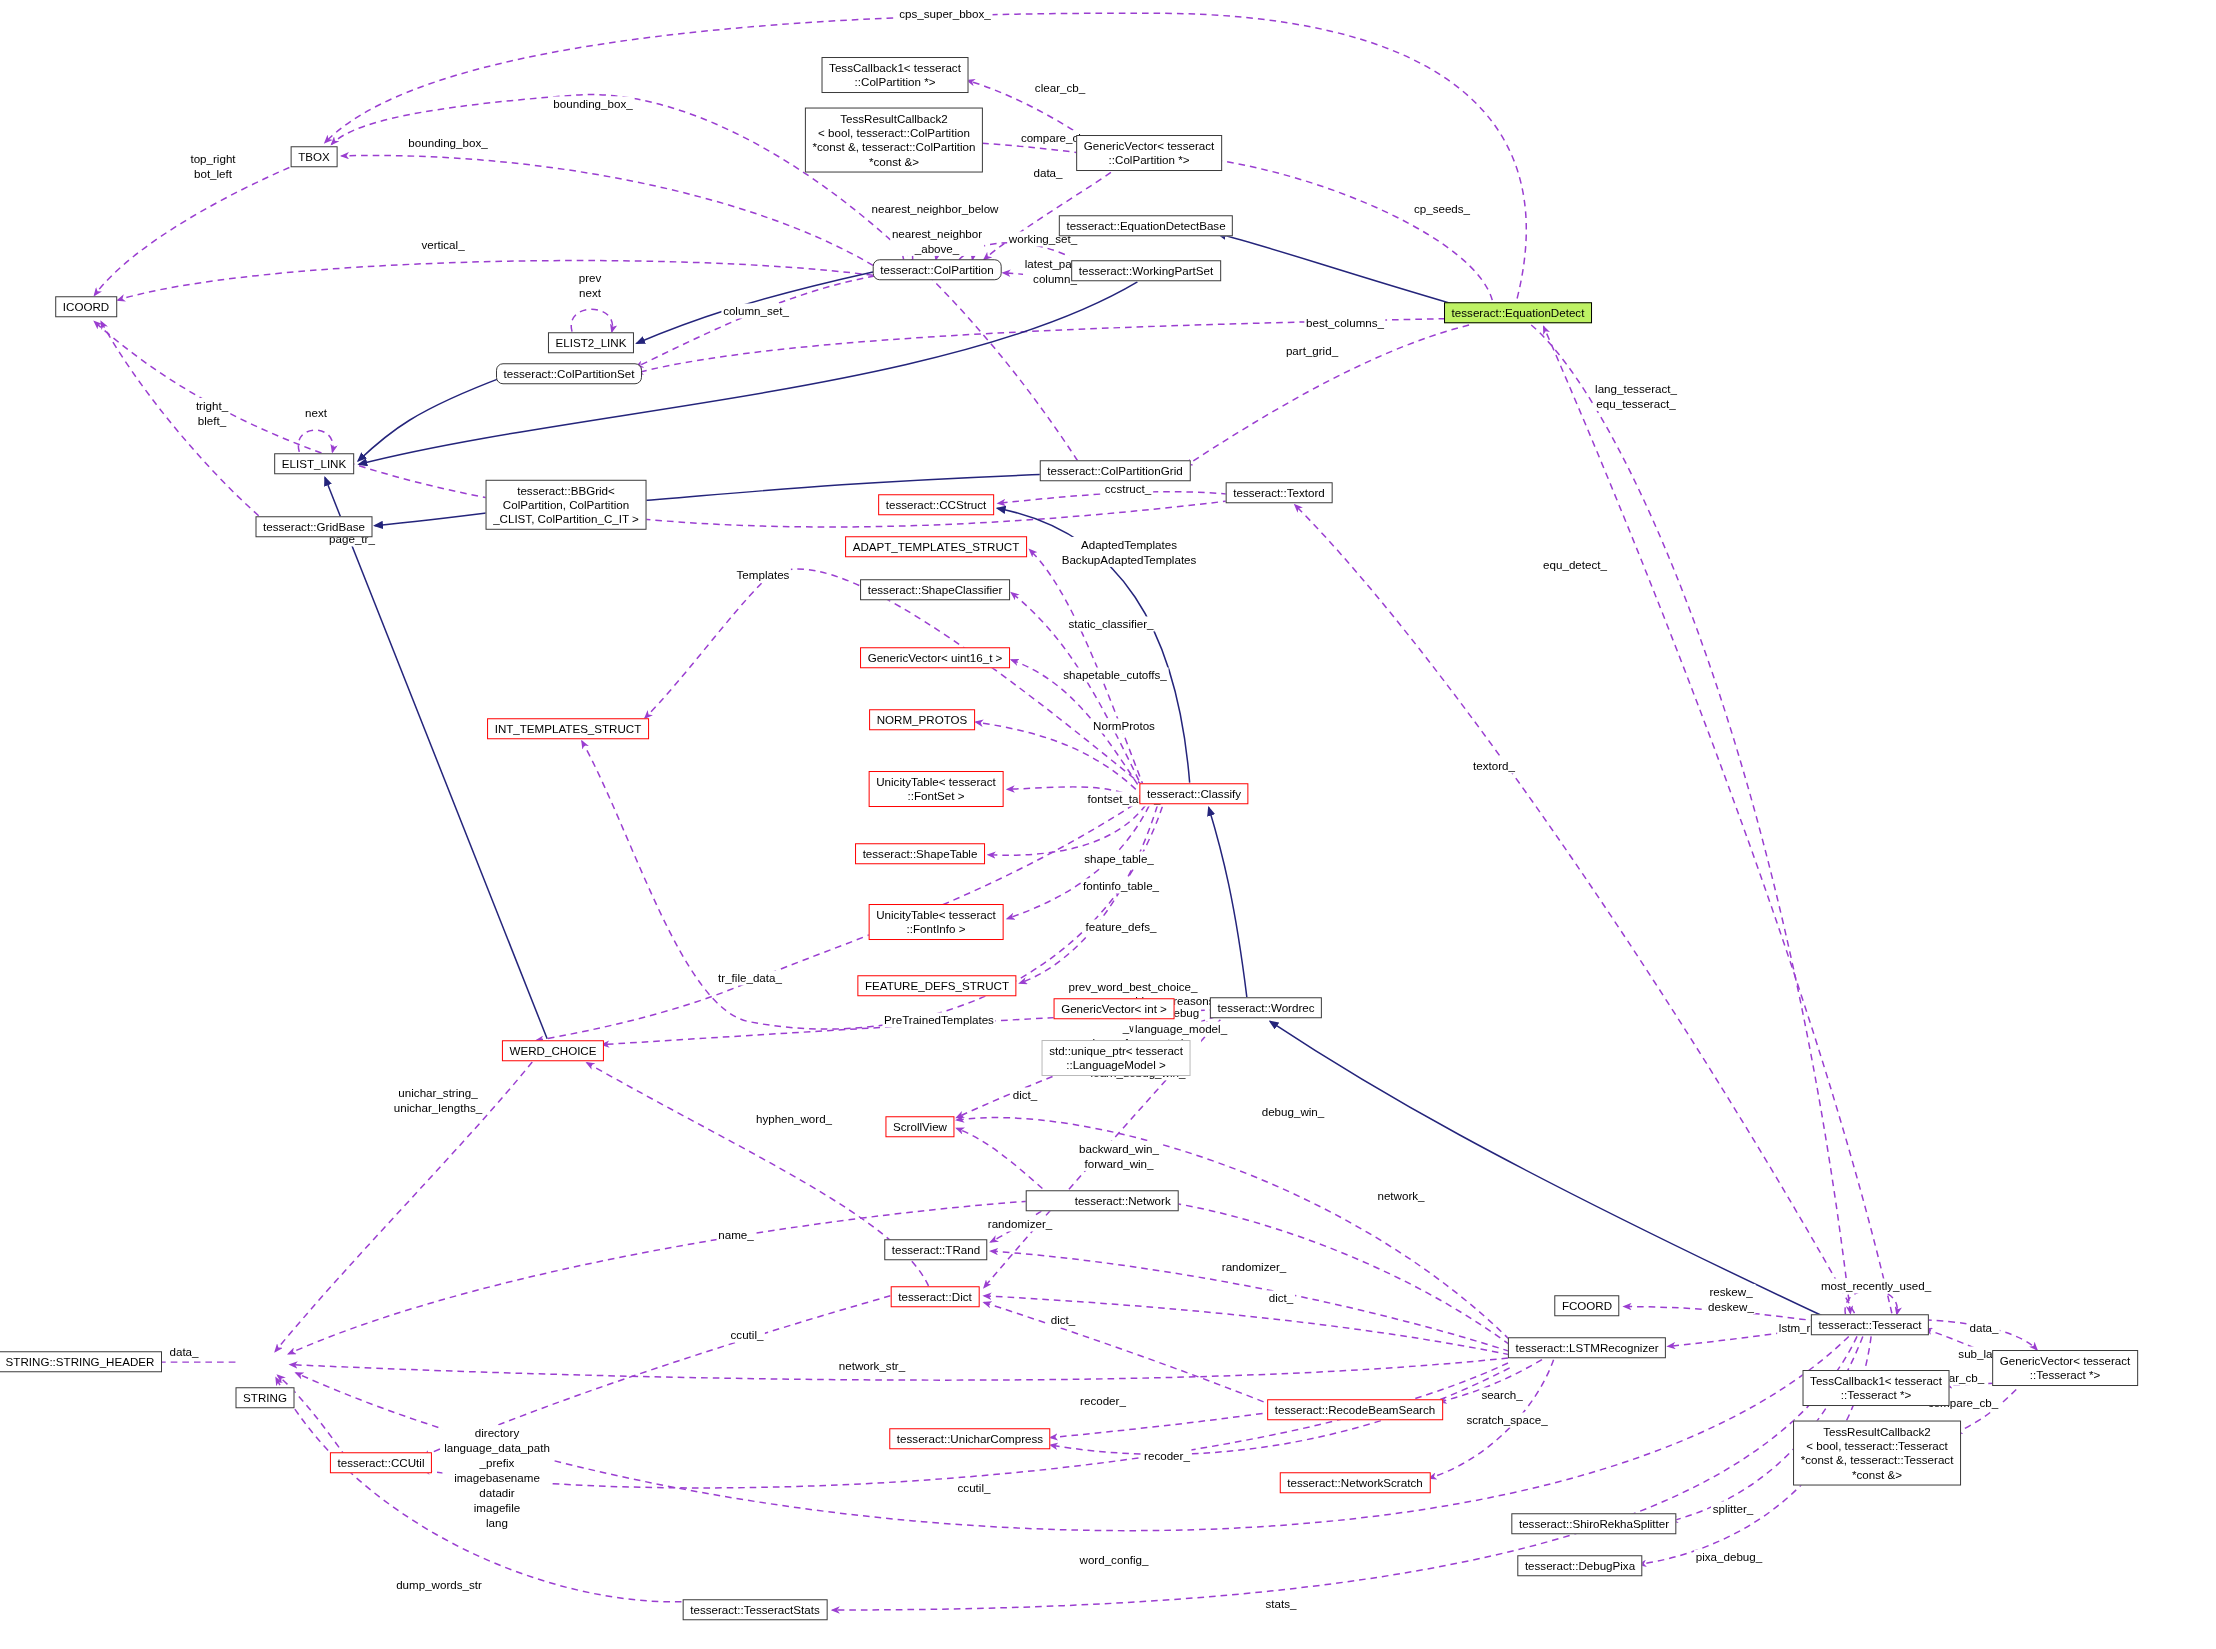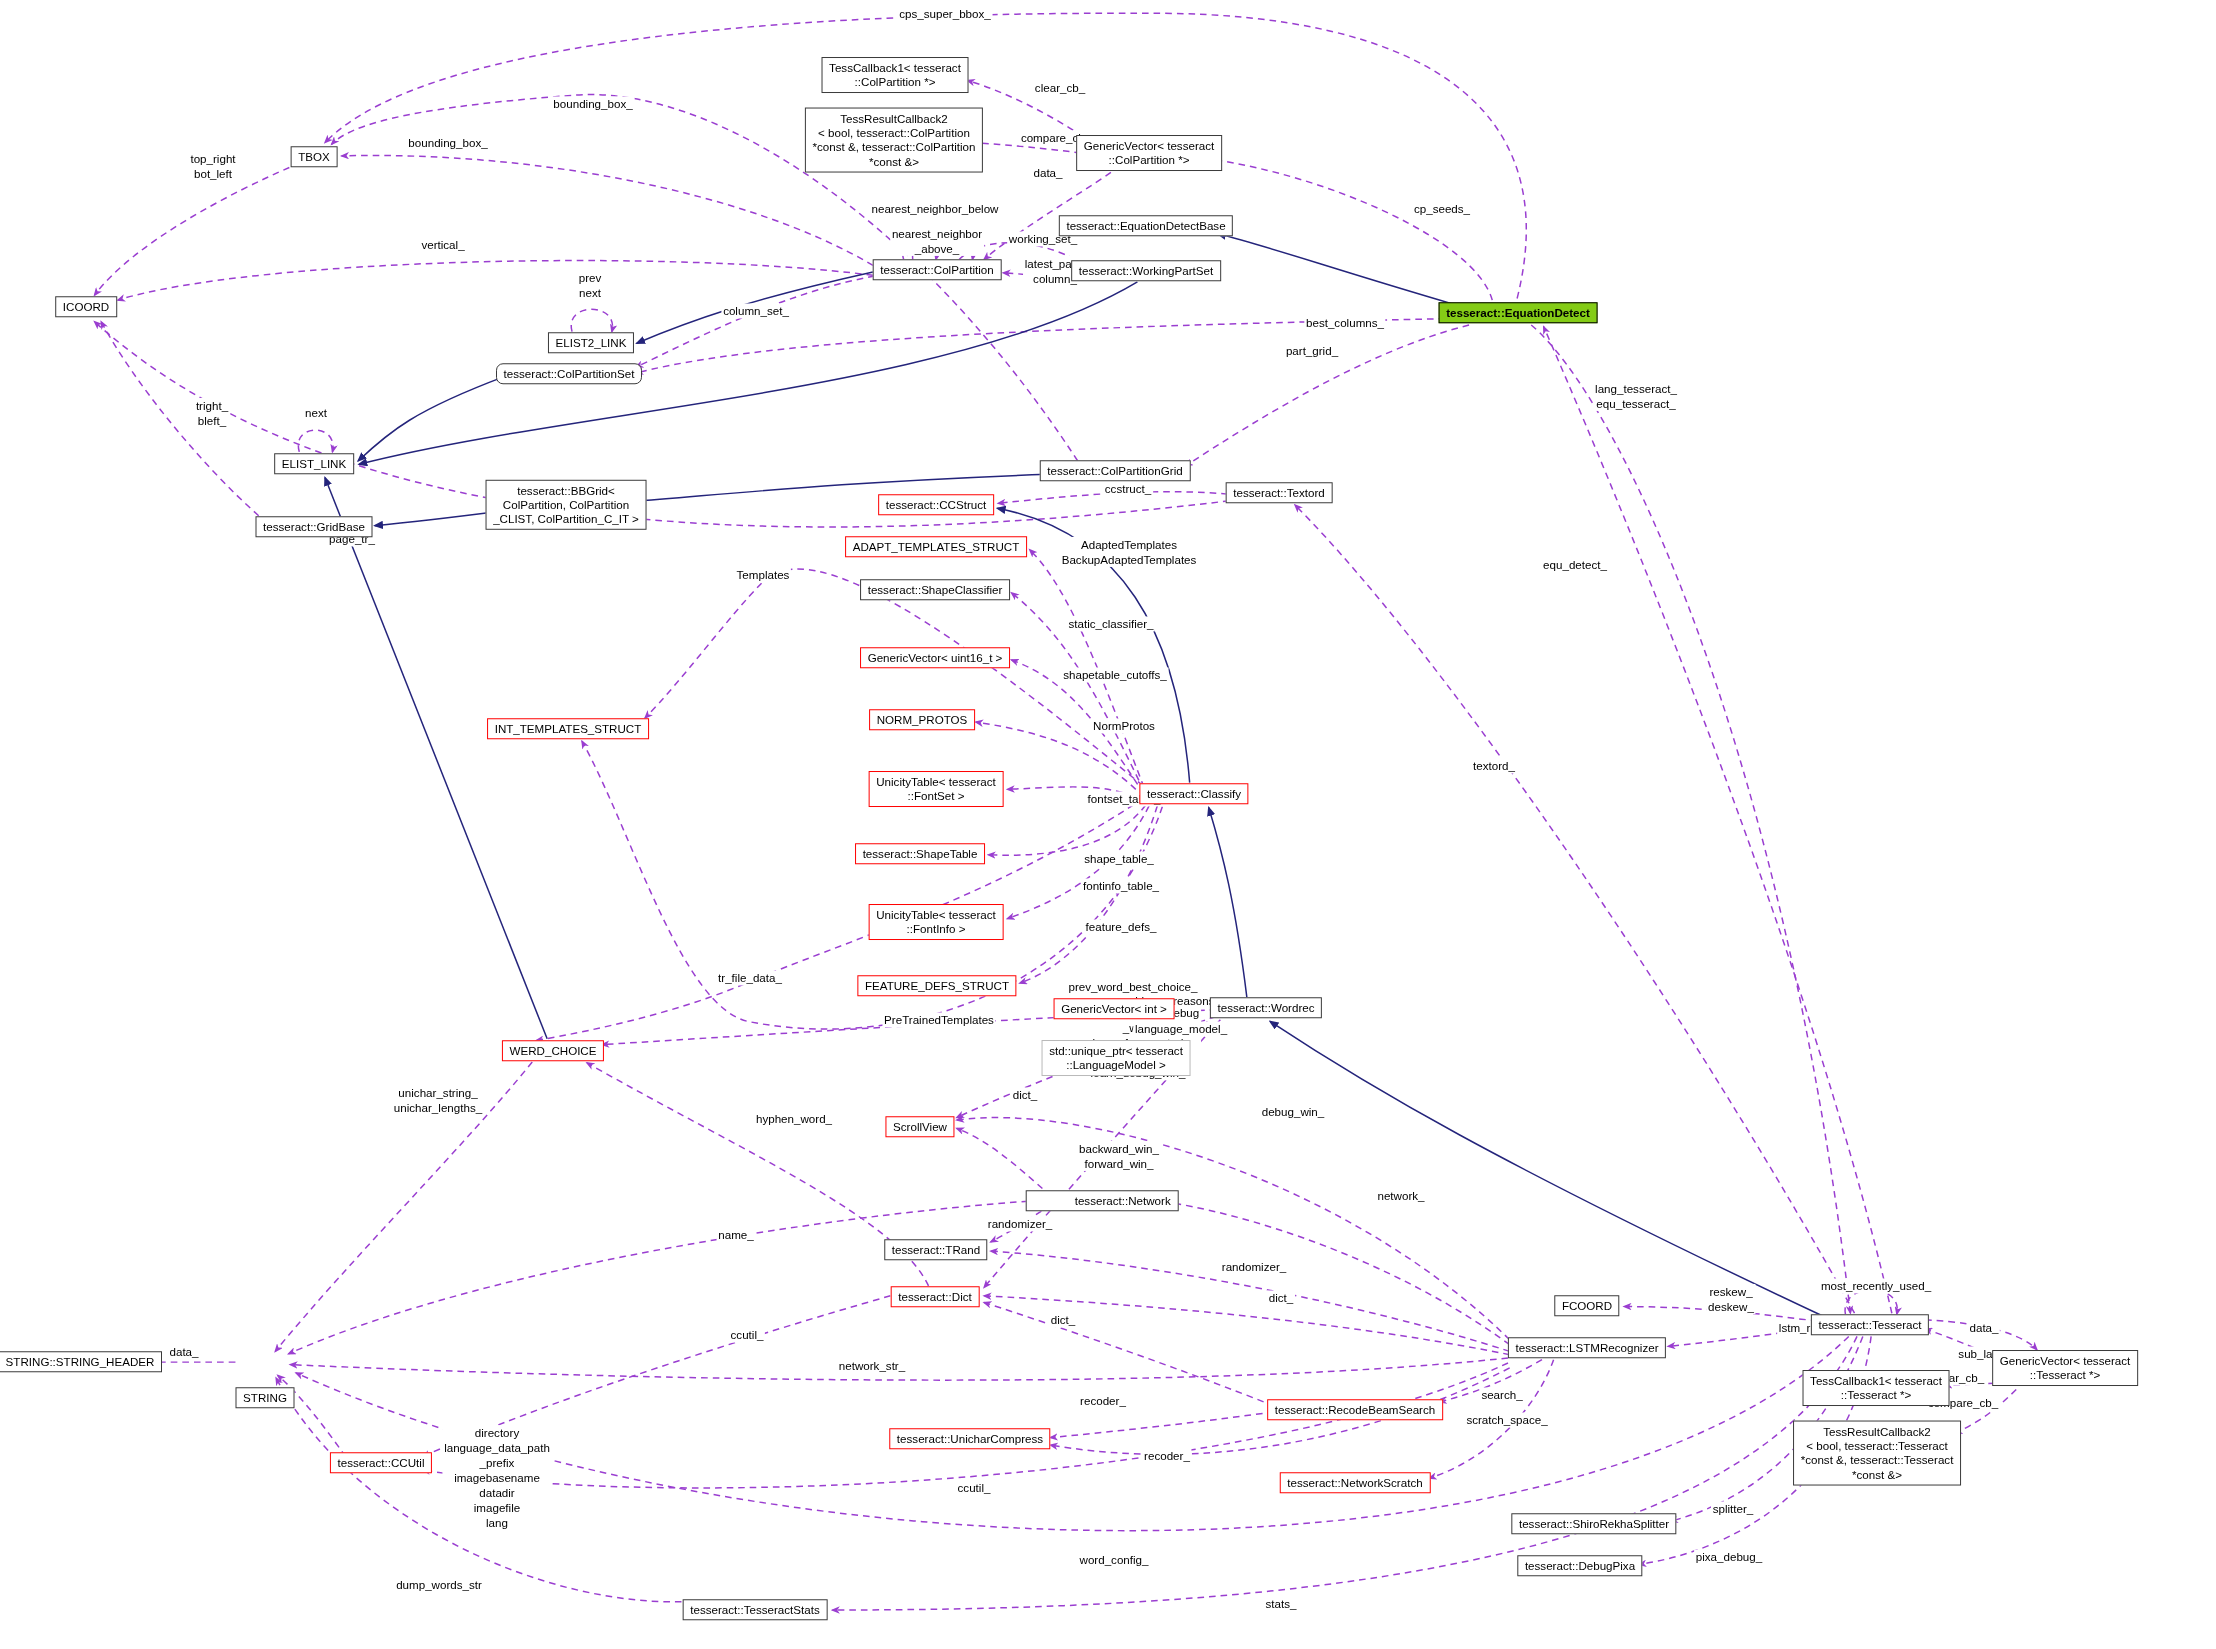--- a/index.html
+++ b/index.html
@@ -4,21 +4,21 @@
 <style>
   html,body{margin:0;padding:0;background:#ffffff;}
   #canvas{position:relative;width:2216px;height:1649px;background:#ffffff;overflow:hidden;
           font-family:"Liberation Sans", sans-serif;}
   #edges{position:absolute;left:0;top:0;width:2216px;height:1649px;}
   .node{position:absolute;transform:translate(-50%,-50%);background:#ffffff;
         border:1.3px solid #3a3a3a;padding:2.5px 6.6px;font-size:11.6px;line-height:1.25;
         color:#000;text-align:center;white-space:nowrap;z-index:3;}
   .node.red{border-color:#ff0000;}
   .node.gray{border-color:#b9b9b9;}
-  .node.target{background:#84cc16;border:1.8px solid #000;font-weight:bold;}
+  .node.target{background:#bef264;border:1.8px solid #000;font-weight:normal;}
   .elabel{position:absolute;transform:translate(-50%,-50%);font-size:11.6px;line-height:1.3;
           color:#000;text-align:center;white-space:pre;z-index:2;background:#ffffff;padding:0 1.7px;}
 </style>
 </head>
 <body>
 
 <div id="canvas">
   <svg id="edges" width="2216" height="1649" viewBox="0 0 2673 1989">
     <defs>
       <marker id="arr-dash" markerWidth="11" markerHeight="9" refX="9" refY="4.5" orient="auto" markerUnits="userSpaceOnUse" viewBox="0 0 11 9">
@@ -152,21 +152,21 @@
       <div class="node" style="left: 1149px; top: 153px;">
         <div>GenericVector&lt; tesseract</div>
         <div>::ColPartition *&gt;</div>
       </div>
       <div class="node" style="left: 1146px; top: 226px;">
         <div>tesseract::EquationDetectBase</div>
       </div>
       <div class="node" style="left: 1146px; top: 271px;">
         <div>tesseract::WorkingPartSet</div>
       </div>
-      <div class="node" style="left: 937px; top: 270px;">
+      <div class="node" style="left: 937px; top: 270px; border-radius: 7px;">
         <div>tesseract::ColPartition</div>
       </div>
       <div class="node target" style="left: 1518px; top: 313px;">
         <div>tesseract::EquationDetect</div>
       </div>
       <div class="node red" style="left: 936px; top: 505px;">
         <div>tesseract::CCStruct</div>
       </div>
       <div class="node red" style="left: 936px; top: 547px;">
         <div>ADAPT_TEMPLATES_STRUCT</div>

